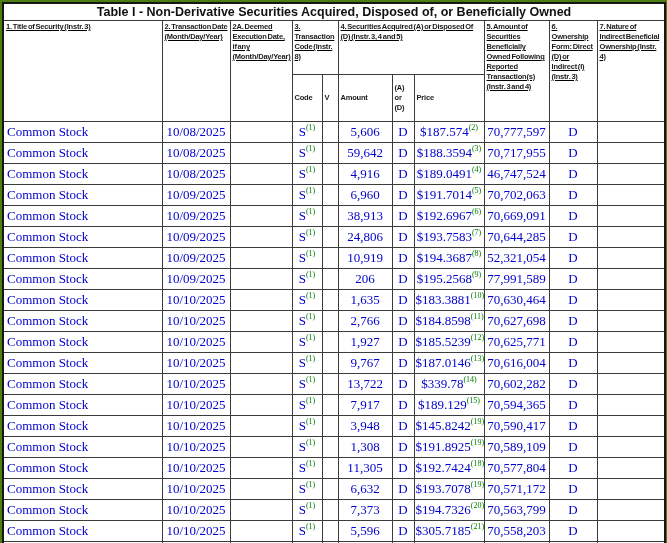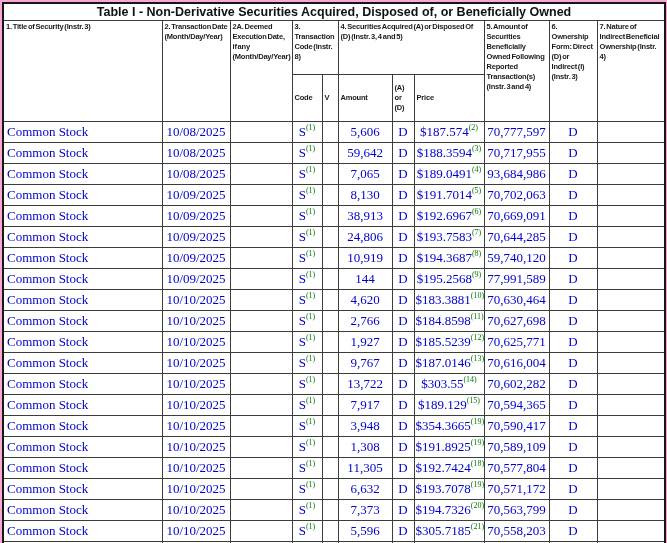--- a/index.html
+++ b/index.html
@@ -1,19 +1,19 @@
 <!DOCTYPE html>
 <html><head>
 <meta charset="utf-8">
 <style>
   html, body { margin: 0; padding: 0; background: #ffffff; }
   .page {
     width: 667px; height: 543px;
     overflow: hidden;
-    background: #f9a8d4;
+    background: #4d7c0f;
     position: relative;
     font-family: "Liberation Sans", sans-serif;
   }
   table.form4 {
     border-collapse: collapse;
     table-layout: fixed;
     width: 662px;
     margin: 2px 0 0 2px;
     border: 2px solid #161616;
     background: #ffffff;
@@ -25,21 +25,21 @@
     box-sizing: border-box;
   }
   th.tbl-title {
     height: 14px;
     font: bold 12.5px "Liberation Sans", sans-serif;
     color: #111111;
     text-align: center;
     vertical-align: middle;
     padding: 0;
   }
-  tr.hdr1 { height: 54px; }
+  tr.hdr1 { height: 54px; text-decoration: underline; }
   tr.hdr2 { height: 47px; }
   th.colhead {
     font: bold 7.5px "Liberation Sans", sans-serif;
     letter-spacing: -0.2px;
     word-spacing: -1px;
     line-height: 10px;
     color: #1a1a1a;
     text-align: left;
     vertical-align: top;
   }
@@ -131,34 +131,34 @@
     <td>70,717,955</td>
     <td>D</td>
     <td></td>
   </tr>
         <tr class="datarow">
     <td class="security">Common Stock</td>
     <td>10/08/2025</td>
     <td></td>
     <td><span>S</span><sup class="fn">(1)</sup></td>
     <td></td>
-    <td>7,065</td>
+    <td>4,916</td>
     <td>D</td>
     <td><span>$189.0491</span><sup class="fn">(4)</sup></td>
-    <td>93,684,986</td>
-    <td>D</td>
-    <td></td>
-  </tr>
-        <tr class="datarow">
-    <td class="security">Common Stock</td>
-    <td>10/09/2025</td>
-    <td></td>
-    <td><span>S</span><sup class="fn">(1)</sup></td>
-    <td></td>
-    <td>8,130</td>
+    <td>46,747,524</td>
+    <td>D</td>
+    <td></td>
+  </tr>
+        <tr class="datarow">
+    <td class="security">Common Stock</td>
+    <td>10/09/2025</td>
+    <td></td>
+    <td><span>S</span><sup class="fn">(1)</sup></td>
+    <td></td>
+    <td>6,960</td>
     <td>D</td>
     <td><span>$191.7014</span><sup class="fn">(5)</sup></td>
     <td>70,702,063</td>
     <td>D</td>
     <td></td>
   </tr>
         <tr class="datarow">
     <td class="security">Common Stock</td>
     <td>10/09/2025</td>
     <td></td>
@@ -186,44 +186,44 @@
   </tr>
         <tr class="datarow">
     <td class="security">Common Stock</td>
     <td>10/09/2025</td>
     <td></td>
     <td><span>S</span><sup class="fn">(1)</sup></td>
     <td></td>
     <td>10,919</td>
     <td>D</td>
     <td><span>$194.3687</span><sup class="fn">(8)</sup></td>
-    <td>59,740,120</td>
-    <td>D</td>
-    <td></td>
-  </tr>
-        <tr class="datarow">
-    <td class="security">Common Stock</td>
-    <td>10/09/2025</td>
-    <td></td>
-    <td><span>S</span><sup class="fn">(1)</sup></td>
-    <td></td>
-    <td>144</td>
+    <td>52,321,054</td>
+    <td>D</td>
+    <td></td>
+  </tr>
+        <tr class="datarow">
+    <td class="security">Common Stock</td>
+    <td>10/09/2025</td>
+    <td></td>
+    <td><span>S</span><sup class="fn">(1)</sup></td>
+    <td></td>
+    <td>206</td>
     <td>D</td>
     <td><span>$195.2568</span><sup class="fn">(9)</sup></td>
     <td>77,991,589</td>
     <td>D</td>
     <td></td>
   </tr>
         <tr class="datarow">
     <td class="security">Common Stock</td>
     <td>10/10/2025</td>
     <td></td>
     <td><span>S</span><sup class="fn">(1)</sup></td>
     <td></td>
-    <td>4,620</td>
+    <td>1,635</td>
     <td>D</td>
     <td><span>$183.3881</span><sup class="fn">(10)</sup></td>
     <td>70,630,464</td>
     <td>D</td>
     <td></td>
   </tr>
         <tr class="datarow">
     <td class="security">Common Stock</td>
     <td>10/10/2025</td>
     <td></td>
@@ -263,21 +263,21 @@
     <td></td>
   </tr>
         <tr class="datarow">
     <td class="security">Common Stock</td>
     <td>10/10/2025</td>
     <td></td>
     <td><span>S</span><sup class="fn">(1)</sup></td>
     <td></td>
     <td>13,722</td>
     <td>D</td>
-    <td><span>$303.55</span><sup class="fn">(14)</sup></td>
+    <td><span>$339.78</span><sup class="fn">(14)</sup></td>
     <td>70,602,282</td>
     <td>D</td>
     <td></td>
   </tr>
         <tr class="datarow">
     <td class="security">Common Stock</td>
     <td>10/10/2025</td>
     <td></td>
     <td><span>S</span><sup class="fn">(1)</sup></td>
     <td></td>
@@ -289,21 +289,21 @@
     <td></td>
   </tr>
         <tr class="datarow">
     <td class="security">Common Stock</td>
     <td>10/10/2025</td>
     <td></td>
     <td><span>S</span><sup class="fn">(1)</sup></td>
     <td></td>
     <td>3,948</td>
     <td>D</td>
-    <td><span>$354.3665</span><sup class="fn">(19)</sup></td>
+    <td><span>$145.8242</span><sup class="fn">(19)</sup></td>
     <td>70,590,417</td>
     <td>D</td>
     <td></td>
   </tr>
         <tr class="datarow">
     <td class="security">Common Stock</td>
     <td>10/10/2025</td>
     <td></td>
     <td><span>S</span><sup class="fn">(1)</sup></td>
     <td></td>

